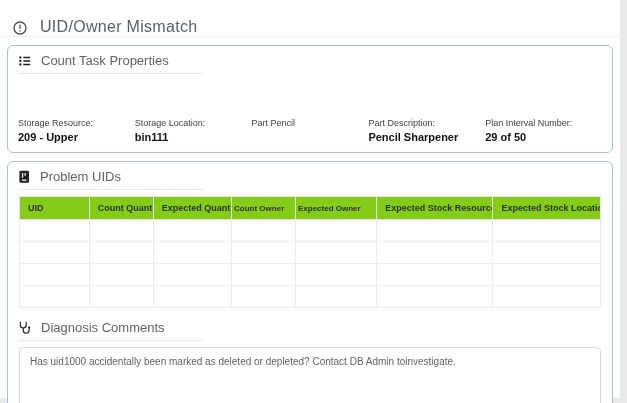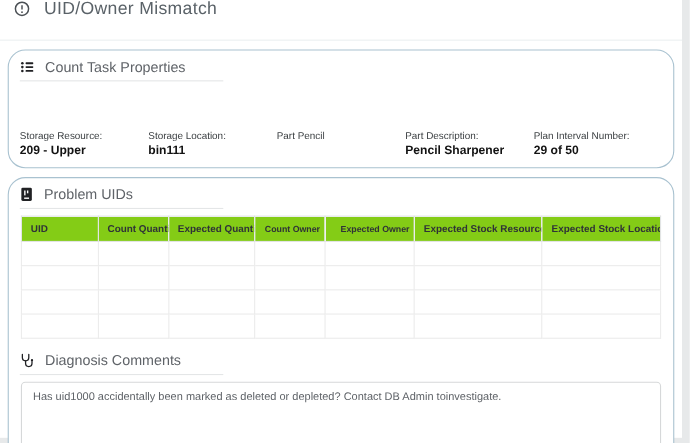--- a/index.html
+++ b/index.html
@@ -17,33 +17,33 @@
     overflow:hidden;
   }
   .window{
     width:620px;height:398px;
     background:#ffffff;
     display:flex;flex-direction:column;
   }
   
   .app-header{
     height:37px;flex:0 0 37px;
-    display:flex;align-items:flex-start;gap:12px;
+    display:flex;align-items:flex-end;gap:12px;
     padding:0 12px;
     border-bottom:1px solid #eceff1;
     background:#fff;
   }
   .app-title{
     font-size:16px;color:#5a6268;letter-spacing:.3px;
   }
   .icon{display:inline-flex;align-items:center;justify-content:center;}
   
   .card{
     border:1px solid var(--card-border);
-    border-radius:16px;
+    border-radius:6px;
     margin:8px 7px 0 7px;
     background:#fff;
   }
   .section-head{
     display:flex;align-items:center;gap:9px;
     margin:7px 12px 0 10px;
     padding-bottom:5px;
     width:185px;
     border-bottom:1px solid #e4e6e7;
     color:var(--muted);
@@ -67,21 +67,21 @@
     table-layout:fixed;
   }
   .uid-table th{
     border:1px solid var(--table-border);
     background:#84cc16;
     font-size:9px;font-weight:bold;color:#2f3337;
     text-align:left;
     padding:6px 4px 6px 8px;
     white-space:nowrap;overflow:hidden;
   }
-  .uid-table th.th-small{font-size:8px;text-align:right;padding-left:2px;}
+  .uid-table th.th-small{font-size:8px;text-align:left;padding-left:2px;}
   .uid-table td{
     border:1px solid #ececec;
     height:22px;
     background:#fff;
   }
   
   .comment-box{
     margin:6px 11px 12px 11px;
     height:98px;
     border:1px solid #d6d8d9;

